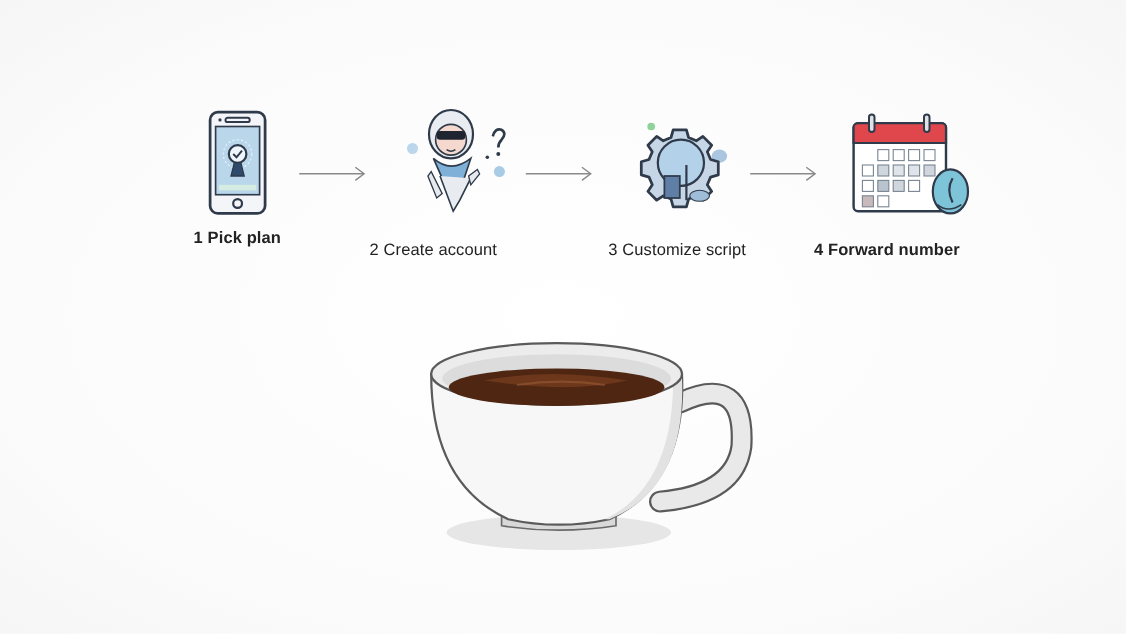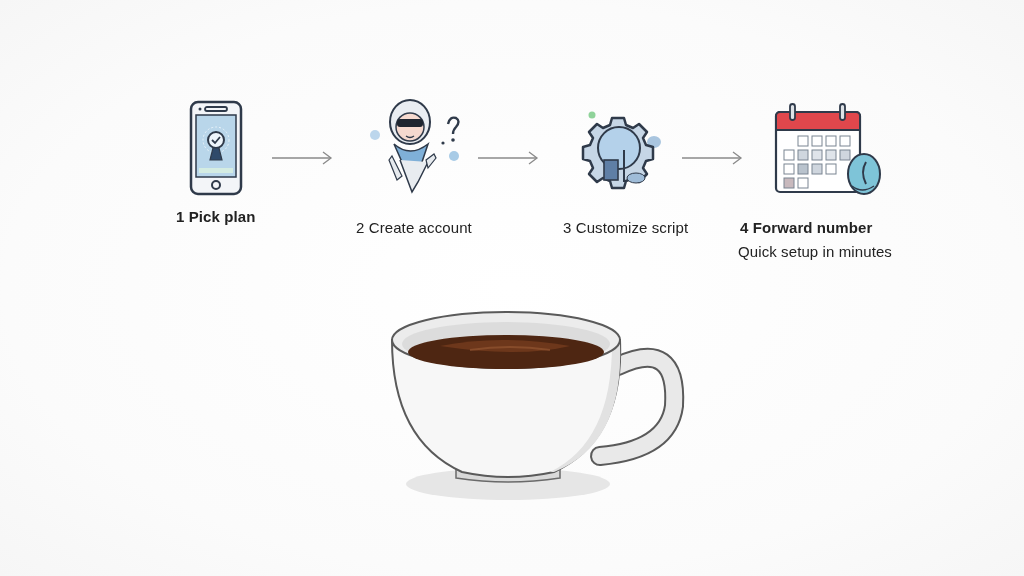--- a/index.html
+++ b/index.html
@@ -52,41 +52,41 @@
       <ellipse cx="44" cy="24" rx="20" ry="22" fill="#e9edf2" stroke="#2f3a4a" stroke-width="2"></ellipse>
       <ellipse cx="44" cy="29" rx="14" ry="14" fill="#f5d9cf" stroke="#2f3a4a" stroke-width="1.5"></ellipse>
       <rect x="31" y="21" width="26" height="8" rx="3" fill="#1e2530"></rect>
       <path d="M40 38 q4 3 8 0" fill="none" stroke="#2f3a4a" stroke-width="1.3"></path>
       <path d="M28 46 q16 14 34 0 l-6 18 l-10 8 l-10 -8 z" fill="#7fb0d8" stroke="#2f3a4a" stroke-width="1.5"></path>
       <path d="M34 62 l12 32 l6 -10 l10 -20" fill="#e8ecf0" stroke="#2f3a4a" stroke-width="1.5"></path>
       <path d="M26 58 l10 20 l-5 4 l-8 -20 z" fill="#e6eaee" stroke="#2f3a4a" stroke-width="1.2"></path>
       <path d="M60 62 l8 -6 l2 4 l-8 10 z" fill="#e6eaee" stroke="#2f3a4a" stroke-width="1.2"></path>
     </svg>
   </div>
-  <div class="step-label" style="left:356px;top:219px;">2 Create account</div>
+  <div class="step-label" style="left:336px;top:219px;">2 Create account</div>
 
   <svg class="arrow" style="left:476px;top:150px;" width="64" height="16" viewBox="0 0 64 16">
     <line x1="2" y1="8" x2="61" y2="8" stroke="#8a8a8a" stroke-width="1.3"></line>
     <path d="M53 2 L61 8 L53 14" fill="none" stroke="#8a8a8a" stroke-width="1.3"></path>
   </svg>
 
   <div class="step-icon" style="left:580px;top:110px;">
     <svg width="90" height="82" viewBox="0 0 90 82">
       <circle cx="12" cy="5" r="3.5" fill="#8fd39a"></circle>
       <ellipse cx="74" cy="32" rx="7" ry="6" fill="#a9c5df"></ellipse>
       <g transform="translate(38,38)">
         <path d="M-6 -30 h12 l2 7 l7 3 l6 -4 l8 8 l-4 6 l3 7 l7 2 v12 l-7 2 l-3 7 l4 6 l-8 8 l-6 -4 l-7 3 l-2 7 h-12 l-2 -7 l-7 -3 l-6 4 l-8 -8 l4 -6 l-3 -7 l-7 -2 v-12 l7 -2 l3 -7 l-4 -6 l8 -8 l6 4 l7 -3 z" fill="#c6d6e6" stroke="#2f3a4a" stroke-width="2.5" stroke-linejoin="round"></path>
         <circle cx="1" cy="0" r="21" fill="#b4d1ea" stroke="#2f3a4a" stroke-width="2"></circle>
       </g>
       <rect x="24" y="50" width="14" height="20" fill="#5f7fa6" stroke="#2f3a4a" stroke-width="1.6"></rect>
       <line x1="44" y1="40" x2="44" y2="72" stroke="#2f3a4a" stroke-width="2"></line>
       <ellipse cx="56" cy="68" rx="9" ry="5" fill="#9fbcd8" stroke="#2f3a4a" stroke-width="1"></ellipse>
     </svg>
   </div>
-  <div class="step-label" style="left:553px;top:219px;margin-left:10px;">3 Customize script</div>
+  <div class="step-label" style="left:553px;top:219px;">3 Customize script</div>
 
   <svg class="arrow" style="left:680px;top:150px;" width="64" height="16" viewBox="0 0 64 16">
     <line x1="2" y1="8" x2="61" y2="8" stroke="#8a8a8a" stroke-width="1.3"></line>
     <path d="M53 2 L61 8 L53 14" fill="none" stroke="#8a8a8a" stroke-width="1.3"></path>
   </svg>
 
   <div class="step-icon" style="left:774px;top:102px;">
     <svg width="110" height="96" viewBox="0 0 110 96">
       <rect x="2" y="10" width="84" height="80" rx="4" fill="#ffffff" stroke="#2f3a4a" stroke-width="2.2"></rect>
       <path d="M2 14 a4 4 0 0 1 4 -4 h76 a4 4 0 0 1 4 4 v14 h-84 z" fill="#e0474c" stroke="#2f3a4a" stroke-width="2"></path>
@@ -108,21 +108,20 @@
           <rect x="52" y="62" width="10" height="10"></rect>
         <rect x="10" y="76" width="10" height="10" fill="#c8b9bd"></rect>
           <rect x="24" y="76" width="10" height="10"></rect>
       </g>
       <ellipse cx="90" cy="72" rx="16" ry="20" fill="#7ec4d8" stroke="#2f3a4a" stroke-width="2"></ellipse>
       <path d="M92 60 q-6 10 0 22" fill="none" stroke="#2f3a4a" stroke-width="2"></path>
       <path d="M78 84 q10 8 22 0" fill="none" stroke="#2f3a4a" stroke-width="1.5"></path>
     </svg>
   </div>
   <div class="step-label" style="left:740px;top:219px;font-weight:bold;">4 Forward number</div>
-  <div class="step-label" style="left:738px;top:243px;">Quick setup in minutes</div>
 
   <div class="cup">
     <svg width="310" height="210" viewBox="0 0 310 210">
       <ellipse cx="128" cy="184" rx="102" ry="16" fill="#e6e6e6"></ellipse>
       <path d="M238 66 q60 -28 56 40 q-6 44 -74 50" fill="none" stroke="#5a5a5a" stroke-width="20" stroke-linecap="round"></path>
       <path d="M238 66 q60 -28 56 40 q-6 44 -74 50" fill="none" stroke="#e9e9e9" stroke-width="16" stroke-linecap="round"></path>
       <path d="M76 168 h104 v10 q-52 8 -104 0 z" fill="#d9d9d9" stroke="#6a6a6a" stroke-width="1.5"></path>
       <path d="M12 40 q0 100 70 132 q46 10 92 0 q70 -32 66 -132 z" fill="#f7f7f7" stroke="#5a5a5a" stroke-width="2"></path>
       <path d="M170 172 q62 -30 62 -128 l8 0 q4 100 -66 128 z" fill="#e2e2e2"></path>
       <ellipse cx="126" cy="40" rx="114" ry="28" fill="#ececec" stroke="#5a5a5a" stroke-width="2"></ellipse>

